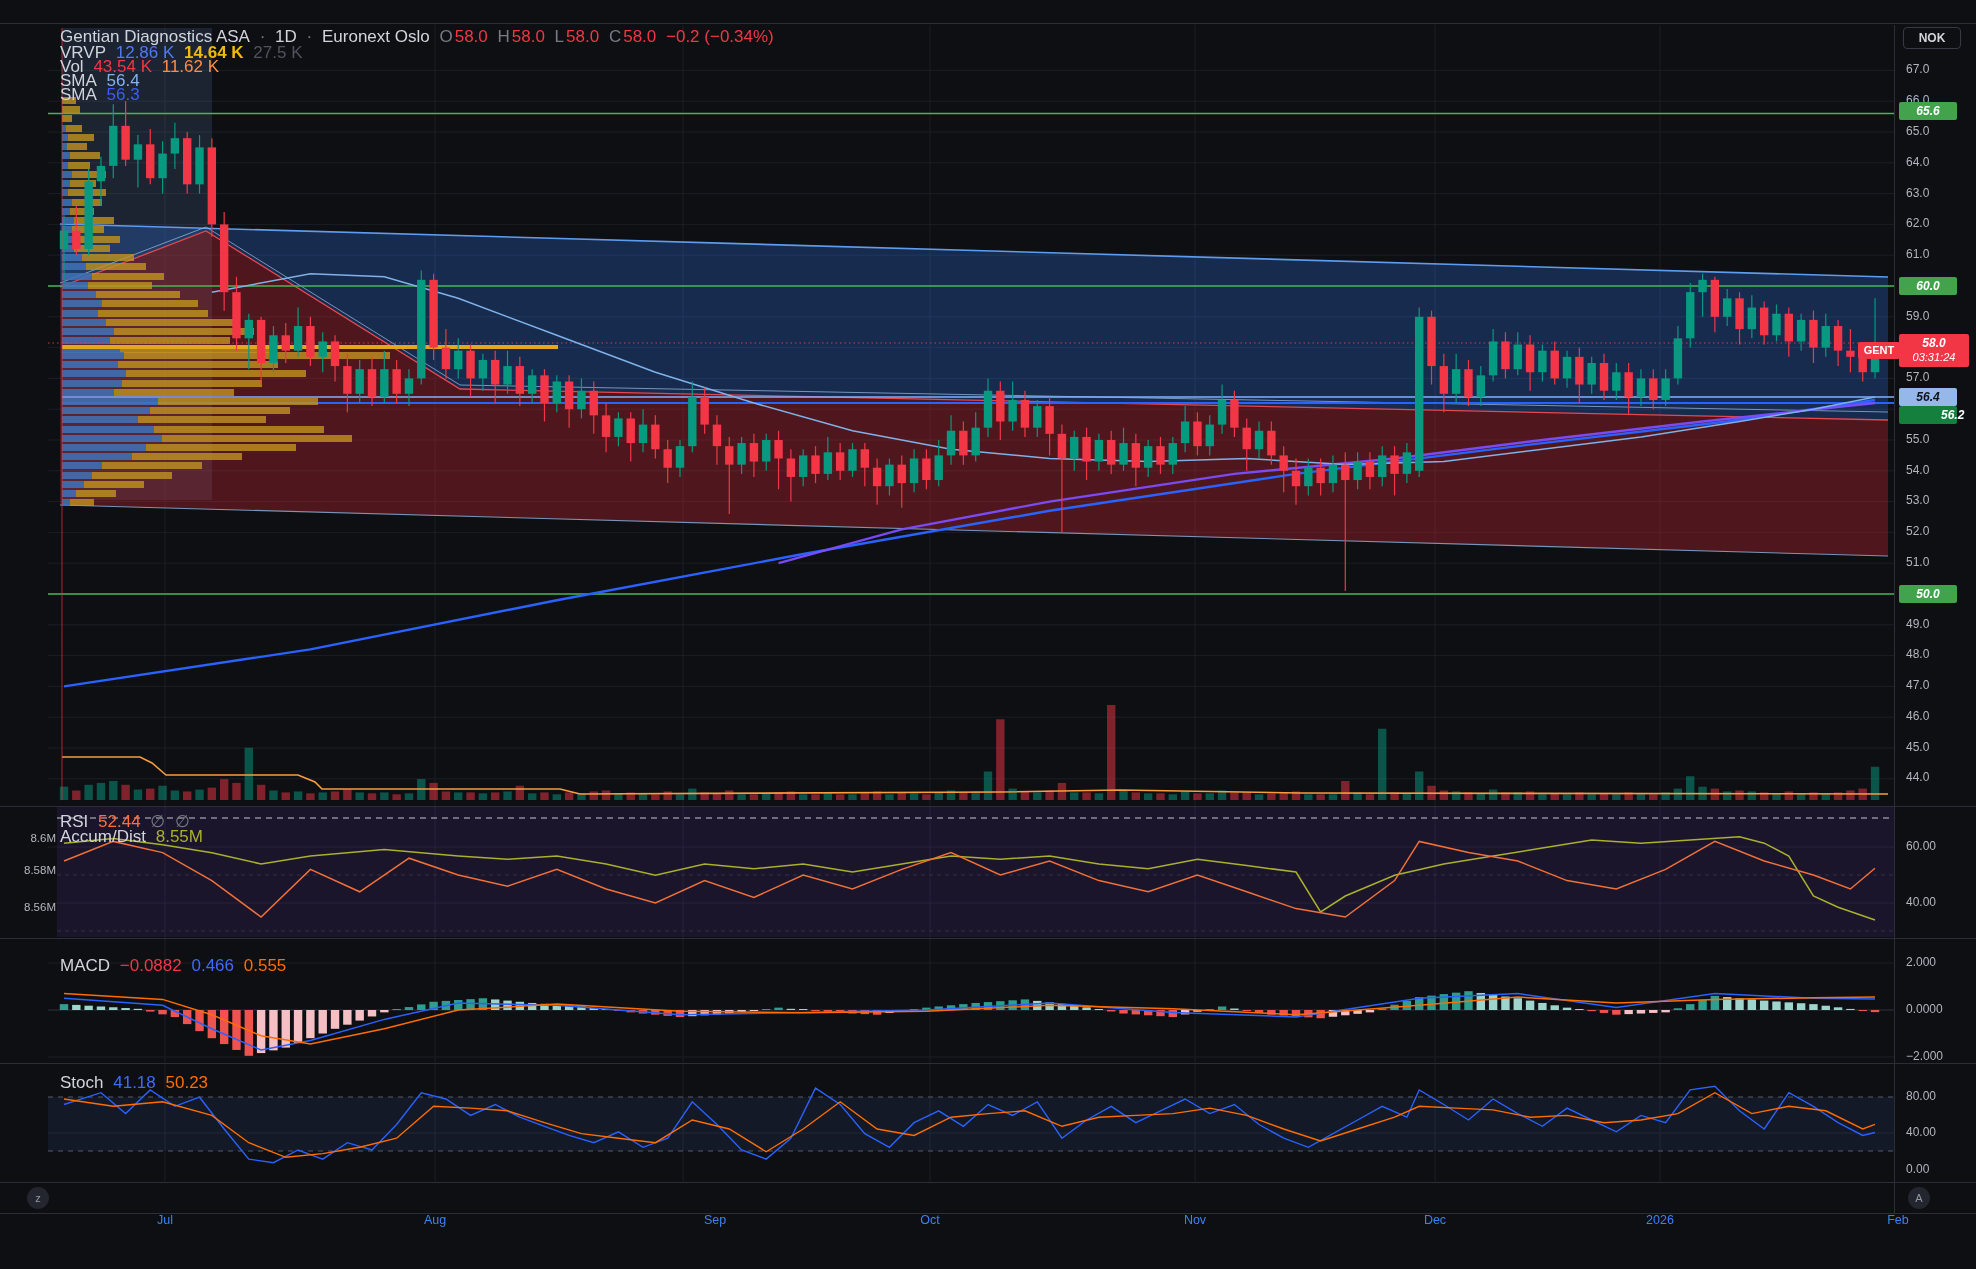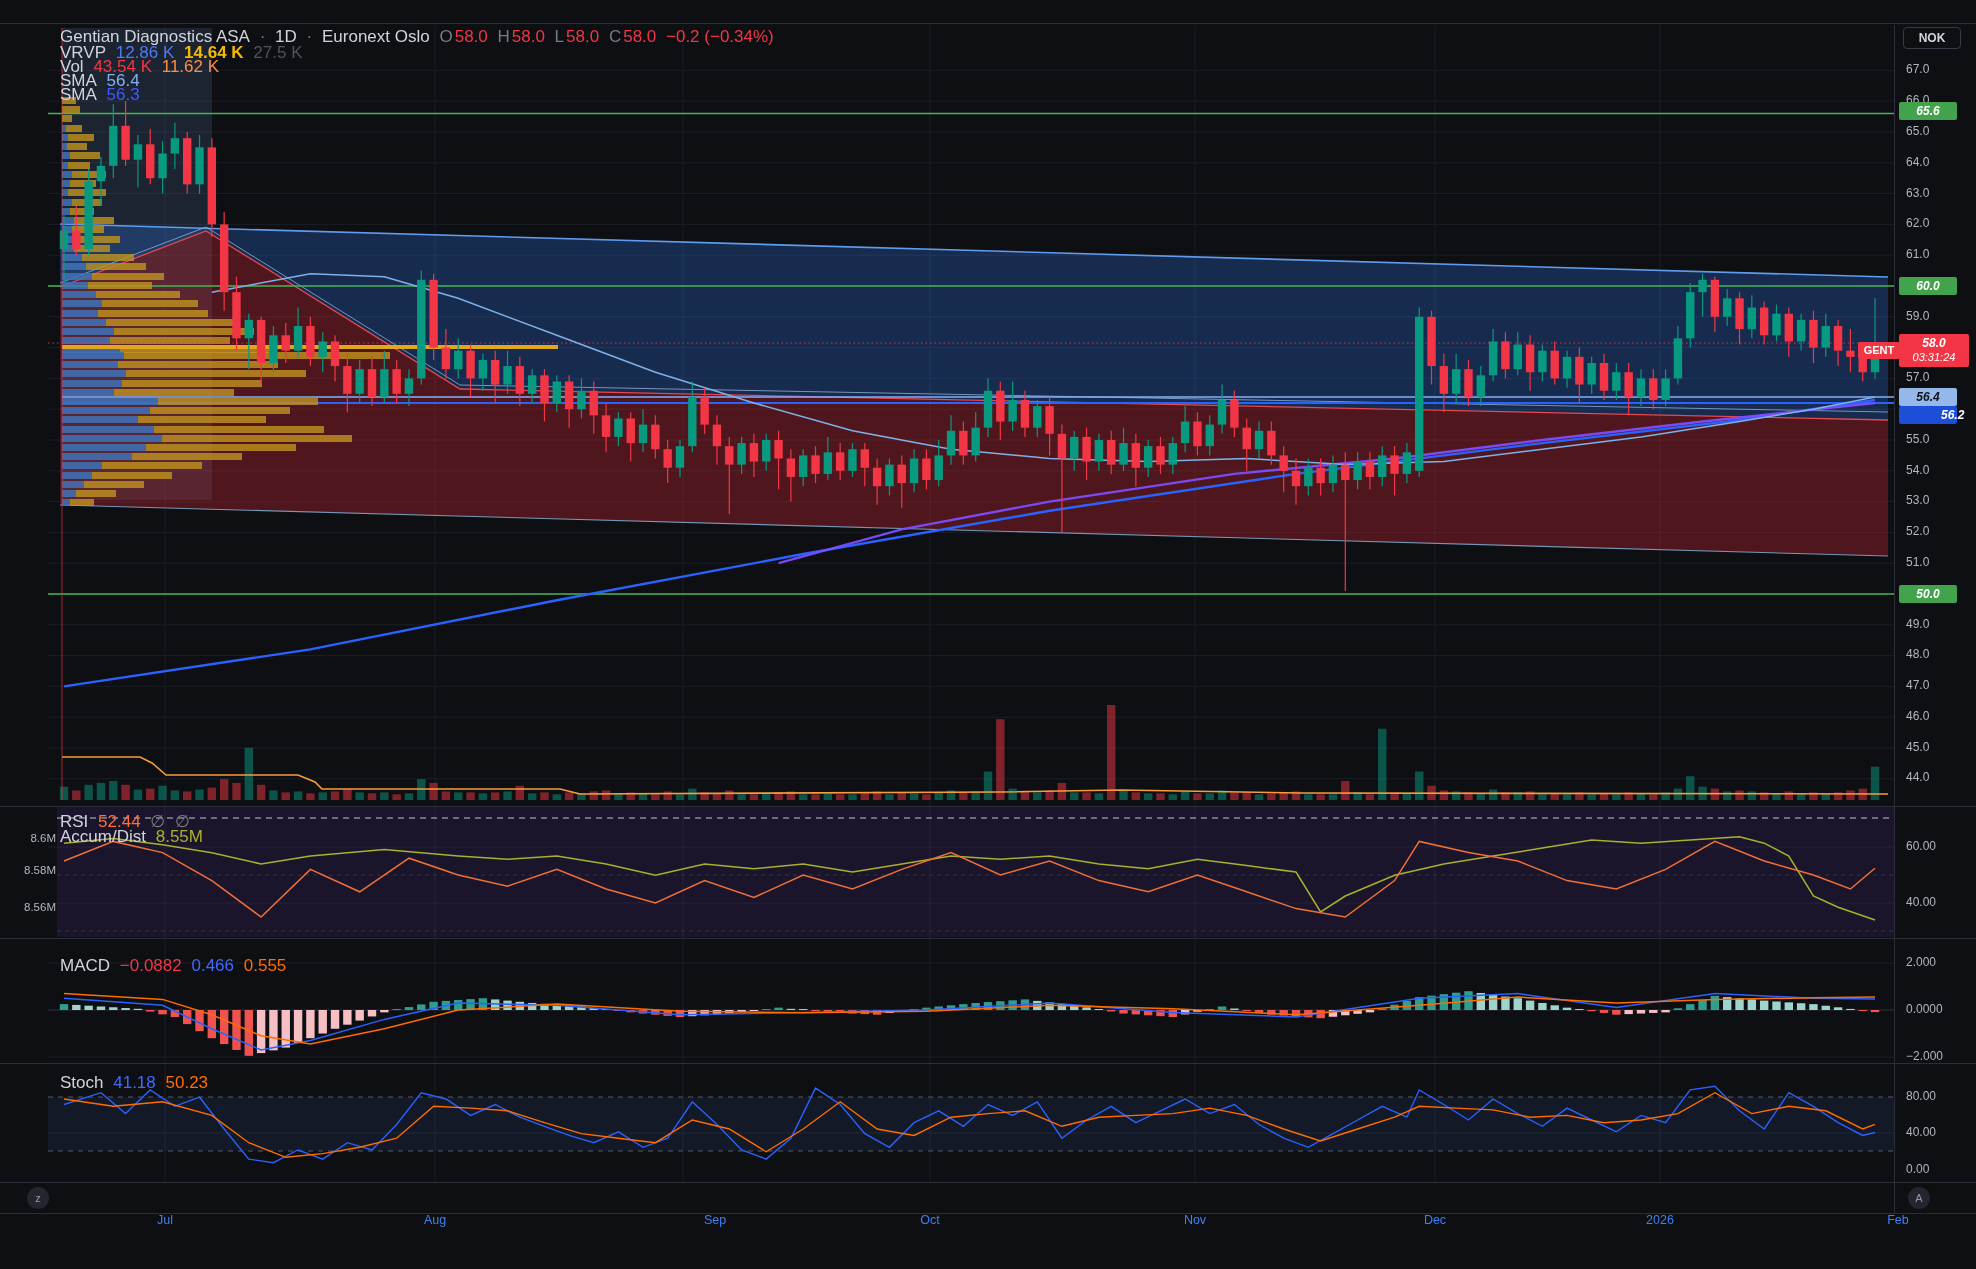--- a/index.html
+++ b/index.html
@@ -20,21 +20,21 @@
     border-radius:4px; color:#d1d4dc; font-size:12px; font-weight:bold; text-align:center; line-height:20px;
     background:#0e0f13; z-index:12; }
   .tick { position:absolute; left:1906px; width:60px; color:#b2b5be; font-size:12px; z-index:8; }
   .ltick { position:absolute; width:52px; text-align:right; color:#b2b5be; font-size:11.5px; z-index:8; }
   .pxlabel { position:absolute; left:1899px; width:58px; height:18px; border-radius:2px; color:#fff;
     font-size:12px; font-weight:bold; text-align:center; line-height:18px; z-index:11;font-style:italic; }
   #lbl-656,#lbl-600,#lbl-500 { background:#43a34d; }
   #lbl-last { background:#f23645; height:33px; line-height:14px; padding-top:2px; width:70px;}
   #lbl-last .cd { font-size:11px; font-weight:normal; }
   #lbl-564 { background:#95b8ea; color:#10131a; }
-  #lbl-562 { background:#1d4ed8;padding-left:42px; }
+  #lbl-562 { background:#15803d;padding-left:42px; }
   #gent-tag { position:absolute; left:1858px; top:342px; width:42px; height:17px; background:#f23645;
     color:#fff; font-size:11px; font-weight:bold; text-align:center; line-height:17px; border-radius:2px; z-index:11;}
   
   .month { position:absolute; top:1191px; transform:translateX(-50%); color:#3b82f6; font-size:12.5px; z-index:8;margin-top:22px;}
   .circbtn { position:absolute; width:22px; height:22px; border-radius:50%; background:#23262e; color:#9598a1;
     font-size:11px; text-align:center; line-height:22px; z-index:12; }
   
   #footer { position:absolute; left:0; top:1215px; width:1976px; height:54px; background:#1d222d; z-index:20; }
   #brand { position:absolute; left:62px; top:15px; color:#e4e6eb; font-size:19px; font-weight:bold; }
   #tv-logo { position:absolute; left:28px; top:14px; }

